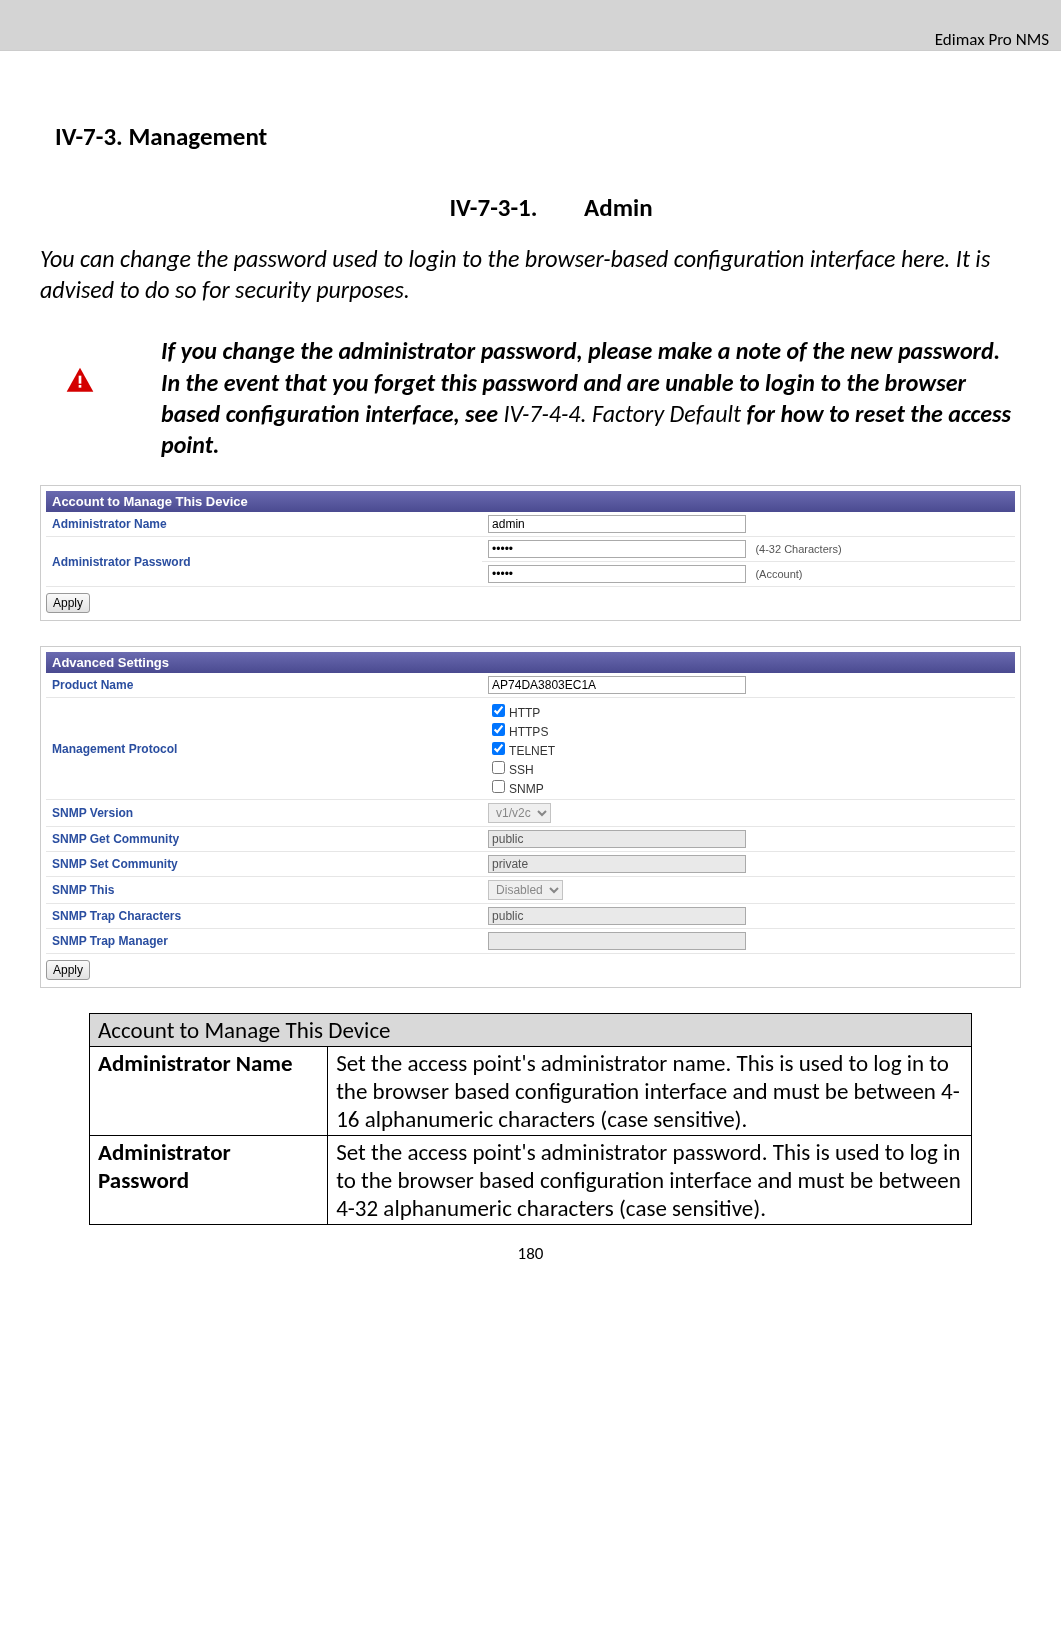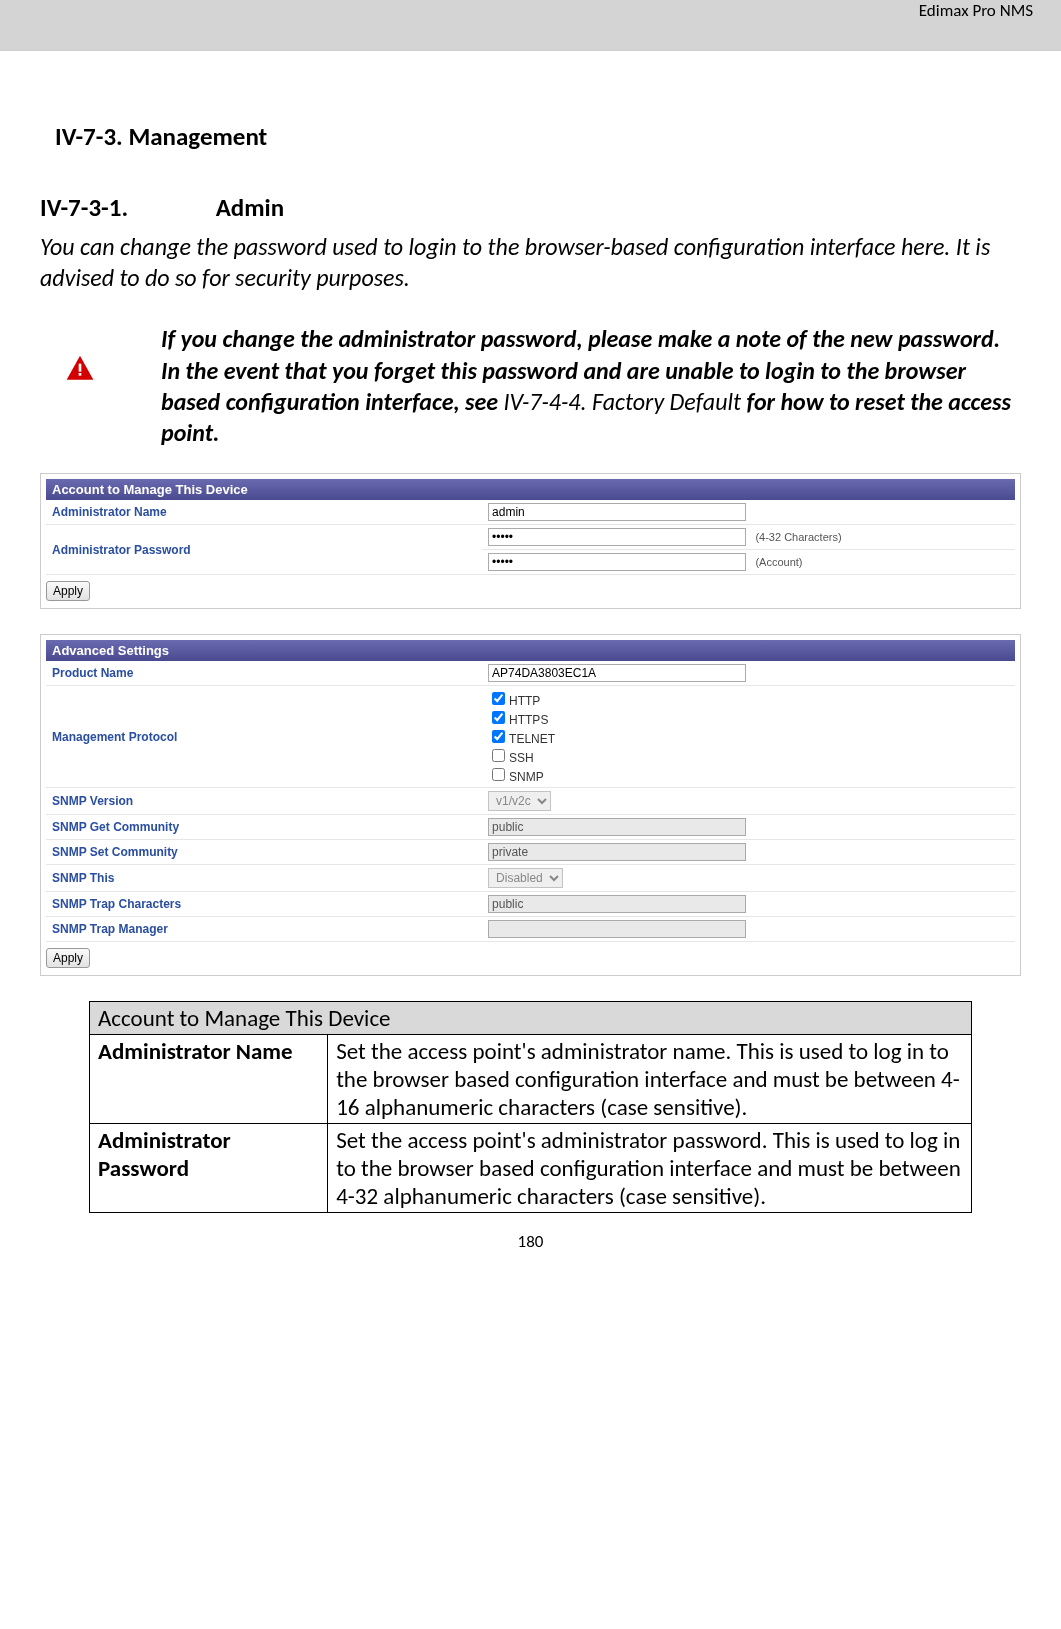--- a/index.html
+++ b/index.html
@@ -6,37 +6,38 @@
     margin: 0;
     font-family: Calibri, Arial, sans-serif;
     background: #fff;
     color: #000;
   }
   .page-header {
     background: #d4d4d4;
     height: 50px;
     display: flex;
     justify-content: flex-end;
-    align-items: flex-start;
-    padding-right: 28px;
+    align-items: flex-end;
+    padding-right: 12px;
     font-size: 17px;
     border-bottom: 1px solid #ccc;
   }
   .content {
     padding: 50px 40px 0 40px;
   }
   .h1 {
     font-size: 25px;
     font-weight: bold;
     margin: 20px 0 40px 15px;
   }
   .h2 {
     font-size: 25px;
     font-weight: bold;
-    margin: 20px 0 8px 0;
+    margin: 20px 0 20px 0;
+    text-align: center;
   }
   .h2 .num { display:inline-block; width:170px; }
   .body-text {
     font-size: 24px;
     line-height: 1.3;
     margin-bottom: 30px;
     font-style: italic;
   }
   .note-row {
     display: flex;

